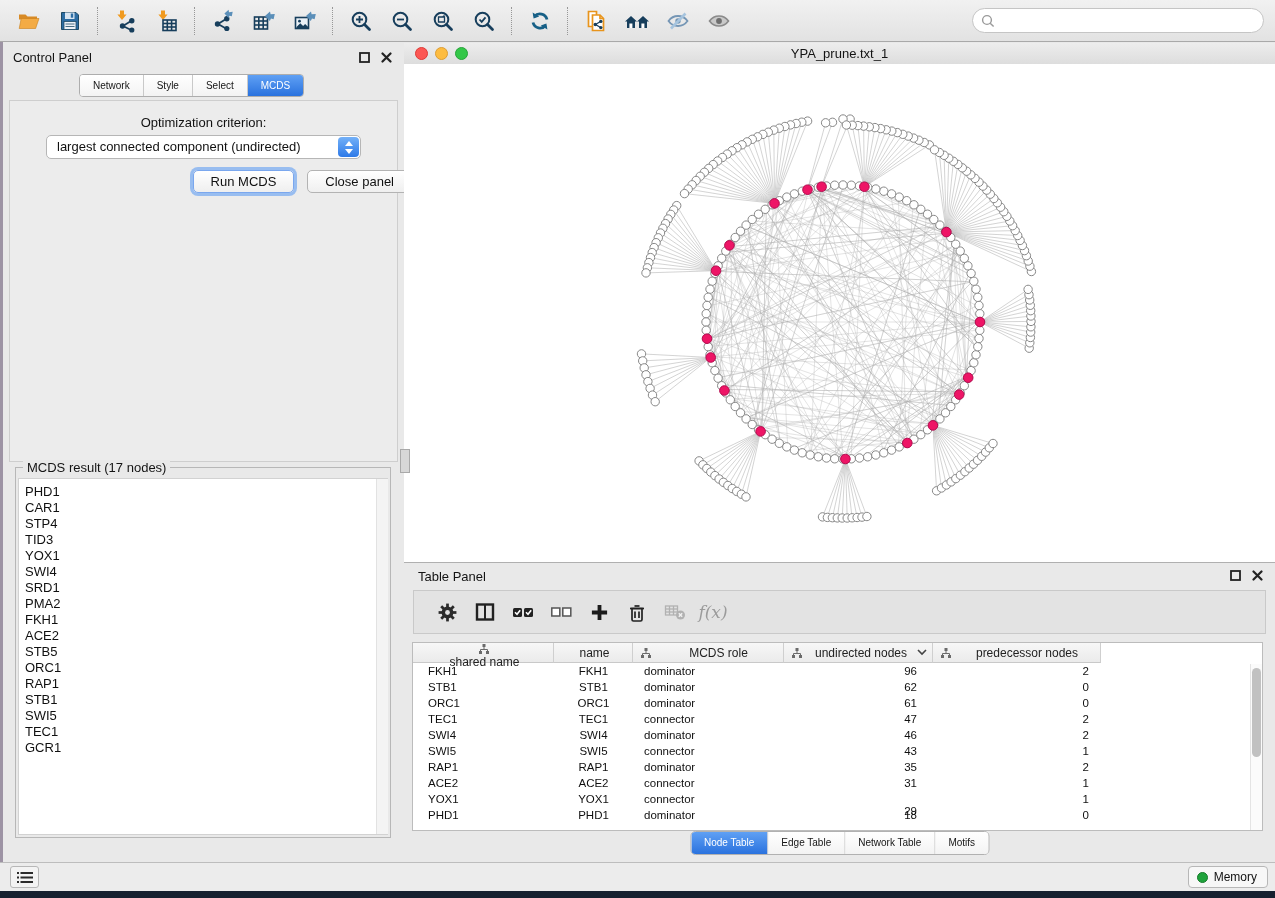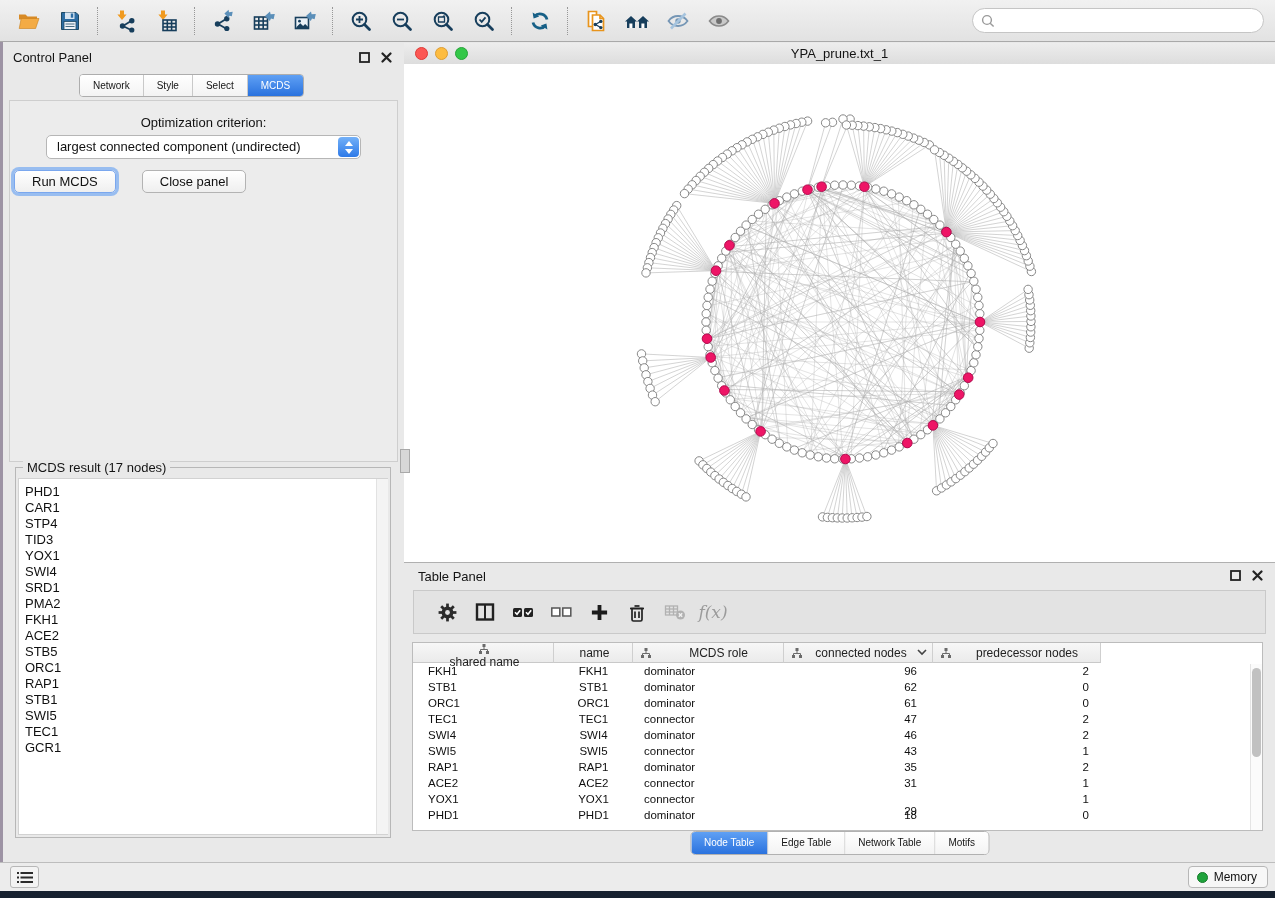--- a/index.html
+++ b/index.html
@@ -33,21 +33,21 @@
   .seg:last-child{border-right:none}
   .seg.active{background:linear-gradient(#5fa0f4,#2a72de);color:#fff}
   .subpanel{position:absolute;left:6px;right:6px;top:57px;height:362px;background:#ececec;border:1px solid #cecece;box-sizing:border-box}
   .optlabel{position:absolute;top:14px;width:100%;text-align:center;font-size:13px;color:#111}
   .dropdown{position:absolute;left:36px;right:36px;top:34px;height:24px;background:#fff;border:1px solid #b6b6b6;
             border-radius:5px;font-size:13px;line-height:22px;padding-left:10px;box-sizing:border-box;color:#111}
   .stepper{position:absolute;right:1px;top:1px;bottom:1px;width:21px;border-radius:4px;
            background:linear-gradient(#74b1f8,#2e7ae8);display:flex;flex-direction:column;align-items:center;justify-content:center;gap:3px}
   .tri-up{width:0;height:0;border-left:4px solid transparent;border-right:4px solid transparent;border-bottom:5px solid #fff}
   .tri-dn{width:0;height:0;border-left:4px solid transparent;border-right:4px solid transparent;border-top:5px solid #fff}
-  .btnrow{position:absolute;top:69px;left:4px;width:100%;display:flex;justify-content:flex-start;gap:26px}
+  .btnrow{position:absolute;top:69px;left:15px;width:100%;display:flex;justify-content:flex-end;gap:13px}
   .btn{height:23px;padding:0 17px;background:linear-gradient(#fff,#efefef);border:1px solid #b3b3b3;
        border-radius:5px;font-size:13px;line-height:21px;color:#111}
   .btn.focusring{box-shadow:0 0 0 3px rgba(108,164,242,.65);border-color:#7aa7ee}
   .resultbox{position:absolute;left:12px;right:13px;top:424px;bottom:24px;border:1px solid #b7b7b7;background:#e9e9e9}
   .rlegend{position:absolute;top:-8px;left:7px;background:#e9e9e9;padding:0 4px;font-size:13px;color:#141414}
   .resultlist{position:absolute;left:2px;right:2px;top:10px;bottom:2px;background:#fff;border:1px solid #d2d2d2;overflow:hidden}
   .ritem{font-size:13px;line-height:16px;padding-left:6px;color:#101010}
   .resultlist .ritem:first-child{margin-top:5px}
   .vscroll{position:absolute;right:0;top:0;bottom:0;width:11px;background:#f4f4f4;border-left:1px solid #e2e2e2}
 
@@ -1093,21 +1093,21 @@
           </div>
           <div class="th" style="width: 149px;">
             <svg width="12" height="12" viewBox="0 0 12 12">
               <path d="M6 4v2M2.5 8.5V6.5h7v2" stroke="#6a6a6a" fill="none"></path>
               <g fill="#6a6a6a">
                 <rect x="4.5" y="1" width="3" height="3"></rect>
                 <rect x="1" y="8" width="3" height="3"></rect>
                 <rect x="8" y="8" width="3" height="3"></rect>
               </g>
             </svg>
-            <span class="thlabel">connected nodes</span>
+            <span class="thlabel">undirected nodes</span>
             <svg width="10" height="7" viewBox="0 0 10 7" style="margin-right:5px">
               <path d="M1 1l4 4 4-4" stroke="#444" fill="none" stroke-width="1.6"></path>
             </svg>
           </div>
           <div class="th" style="width: 168px;">
             <svg width="12" height="12" viewBox="0 0 12 12">
               <path d="M6 4v2M2.5 8.5V6.5h7v2" stroke="#6a6a6a" fill="none"></path>
               <g fill="#6a6a6a">
                 <rect x="4.5" y="1" width="3" height="3"></rect>
                 <rect x="1" y="8" width="3" height="3"></rect>

